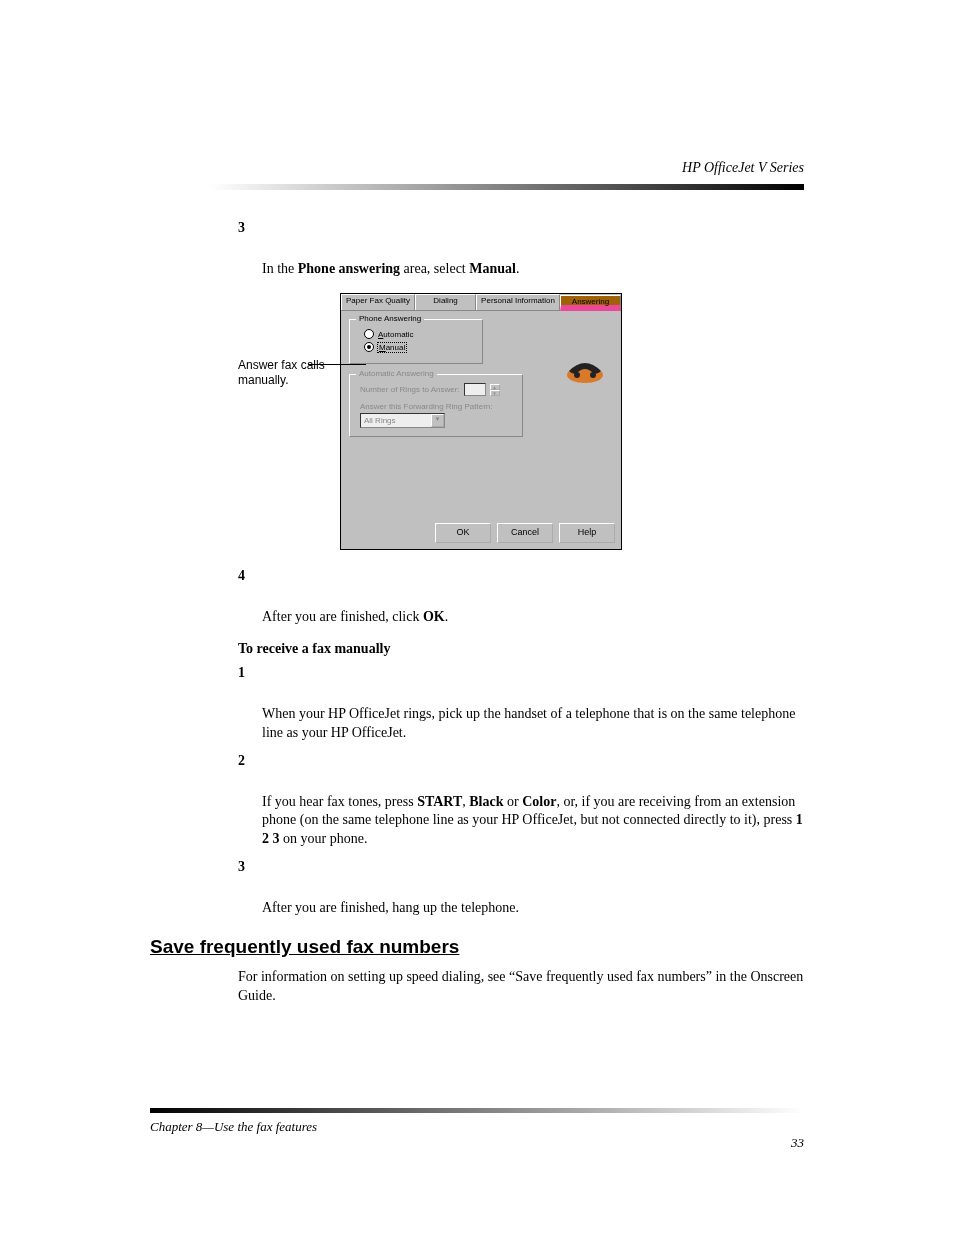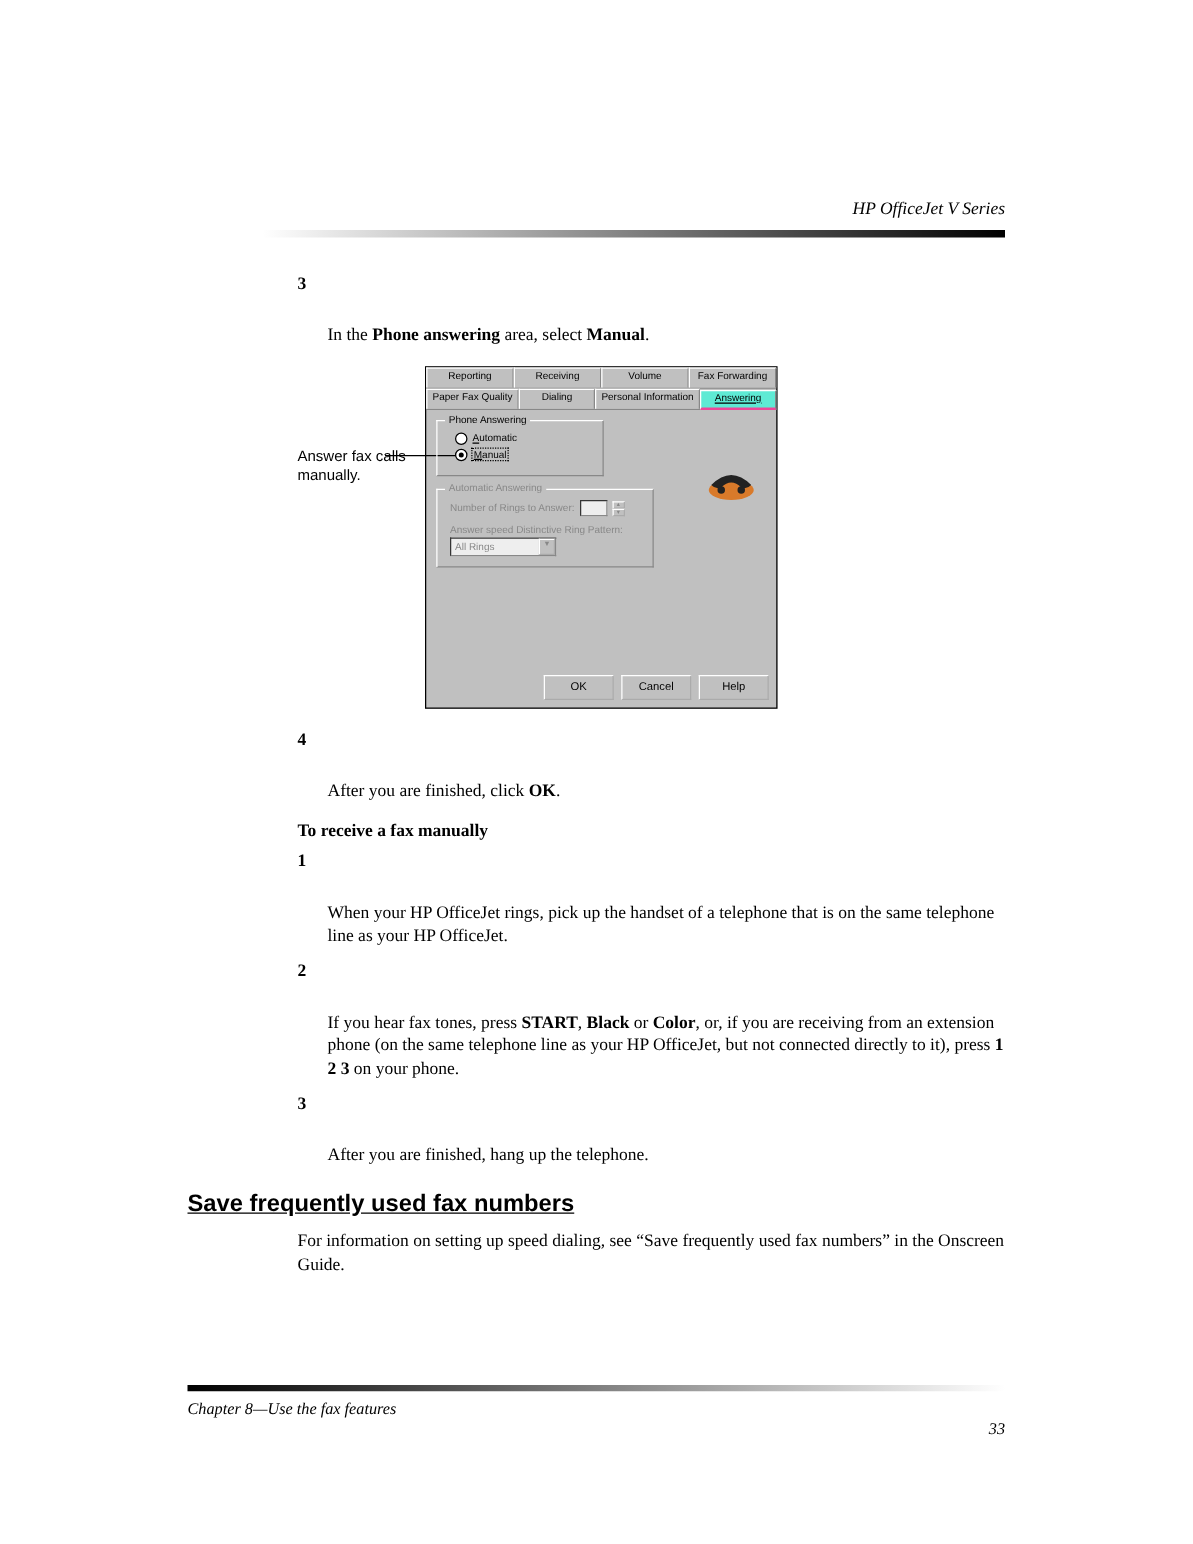--- a/index.html
+++ b/index.html
@@ -128,25 +128,24 @@
     border-right: 1px solid #888;
     border-bottom: none;
     padding: 1px 4px;
     font-size: 8px;
     background: #c0c0c0;
     white-space: nowrap;
     flex: 1;
     text-align: center;
   }
   .tab.active {
-    background: #5eead4;
-    border-bottom: 2px solid #ec4899;
+    background: #a16207;
+    border-bottom: 6px solid #ec4899;
     position: relative;
     top: 1px;
-    text-decoration: underline;
   }
   .tab-body {
     padding: 8px;
     height: 190px;
     position: relative;
   }
   .grp {
     border: 1px solid #888;
     border-top-color: #fff;
     border-left-color: #fff;
@@ -158,21 +157,21 @@
   .grp-title {
     position: absolute;
     top: -6px;
     left: 6px;
     background: #c0c0c0;
     padding: 0 3px;
     font-size: 8px;
   }
   .radio-row {
     display: flex;
-    align-items: center;
+    align-items: flex-end;
     gap: 4px;
     margin: 3px 0 3px 8px;
     font-size: 8px;
   }
   .radio-dot {
     width: 8px;
     height: 8px;
     border-radius: 50%;
     border: 1px solid #000;
     background: #fff;
@@ -298,26 +297,20 @@
       <div class="step-num">3</div>
       <div class="step-text">In the <b>Phone answering</b> area, select <b>Manual</b>.</div>
     </div>
 
     <div class="figure-wrap">
       <div class="callout-col">
         <div class="callout-text">Answer fax calls manually.</div>
         <div class="callout-line"></div>
       </div>
       <div class="dialog">
-        <div class="tabs-row">
-          <div class="tab">Reporting</div>
-          <div class="tab">Receiving</div>
-          <div class="tab">Volume</div>
-          <div class="tab">Fax Forwarding</div>
-        </div>
         <div class="tabs-row">
           <div class="tab">Paper Fax Quality</div>
           <div class="tab">Dialing</div>
           <div class="tab">Personal Information</div>
           <div class="tab active">Answering</div>
         </div>
         <div class="tab-body">
           <div class="grp" style="width:120px">
             <div class="grp-title">Phone Answering</div>
             <div class="radio-row">
@@ -332,21 +325,21 @@
           <div class="grp disabled" style="width:160px">
             <div class="grp-title">Automatic Answering</div>
             <div class="fld-row">
               <span>Number of Rings to Answer:</span>
               <div class="num-input"></div>
               <div class="spin">
                   <div>▴</div>
                   <div>▾</div>
                 </div>
             </div>
-            <div style="font-size:8px;margin:4px 0 2px 4px">Answer speed Distinctive Ring Pattern:</div>
+            <div style="font-size:8px;margin:4px 0 2px 4px">Answer this Forwarding Ring Pattern:</div>
             <div class="combo" style="margin-left:4px">
               <span>All Rings</span>
               <div class="combo-btn">▼</div>
             </div>
           </div>
           <svg class="dlg-decor" viewBox="0 0 44 34">
             <ellipse cx="22" cy="24" rx="18" ry="8" fill="#d97a2a"></ellipse>
             <path d="M6 20 Q22 4 38 20 Q34 24 30 22 Q22 14 14 22 Q10 24 6 20 Z" fill="#222"></path>
             <circle cx="14" cy="24" r="3" fill="#222"></circle>
             <circle cx="30" cy="24" r="3" fill="#222"></circle>

